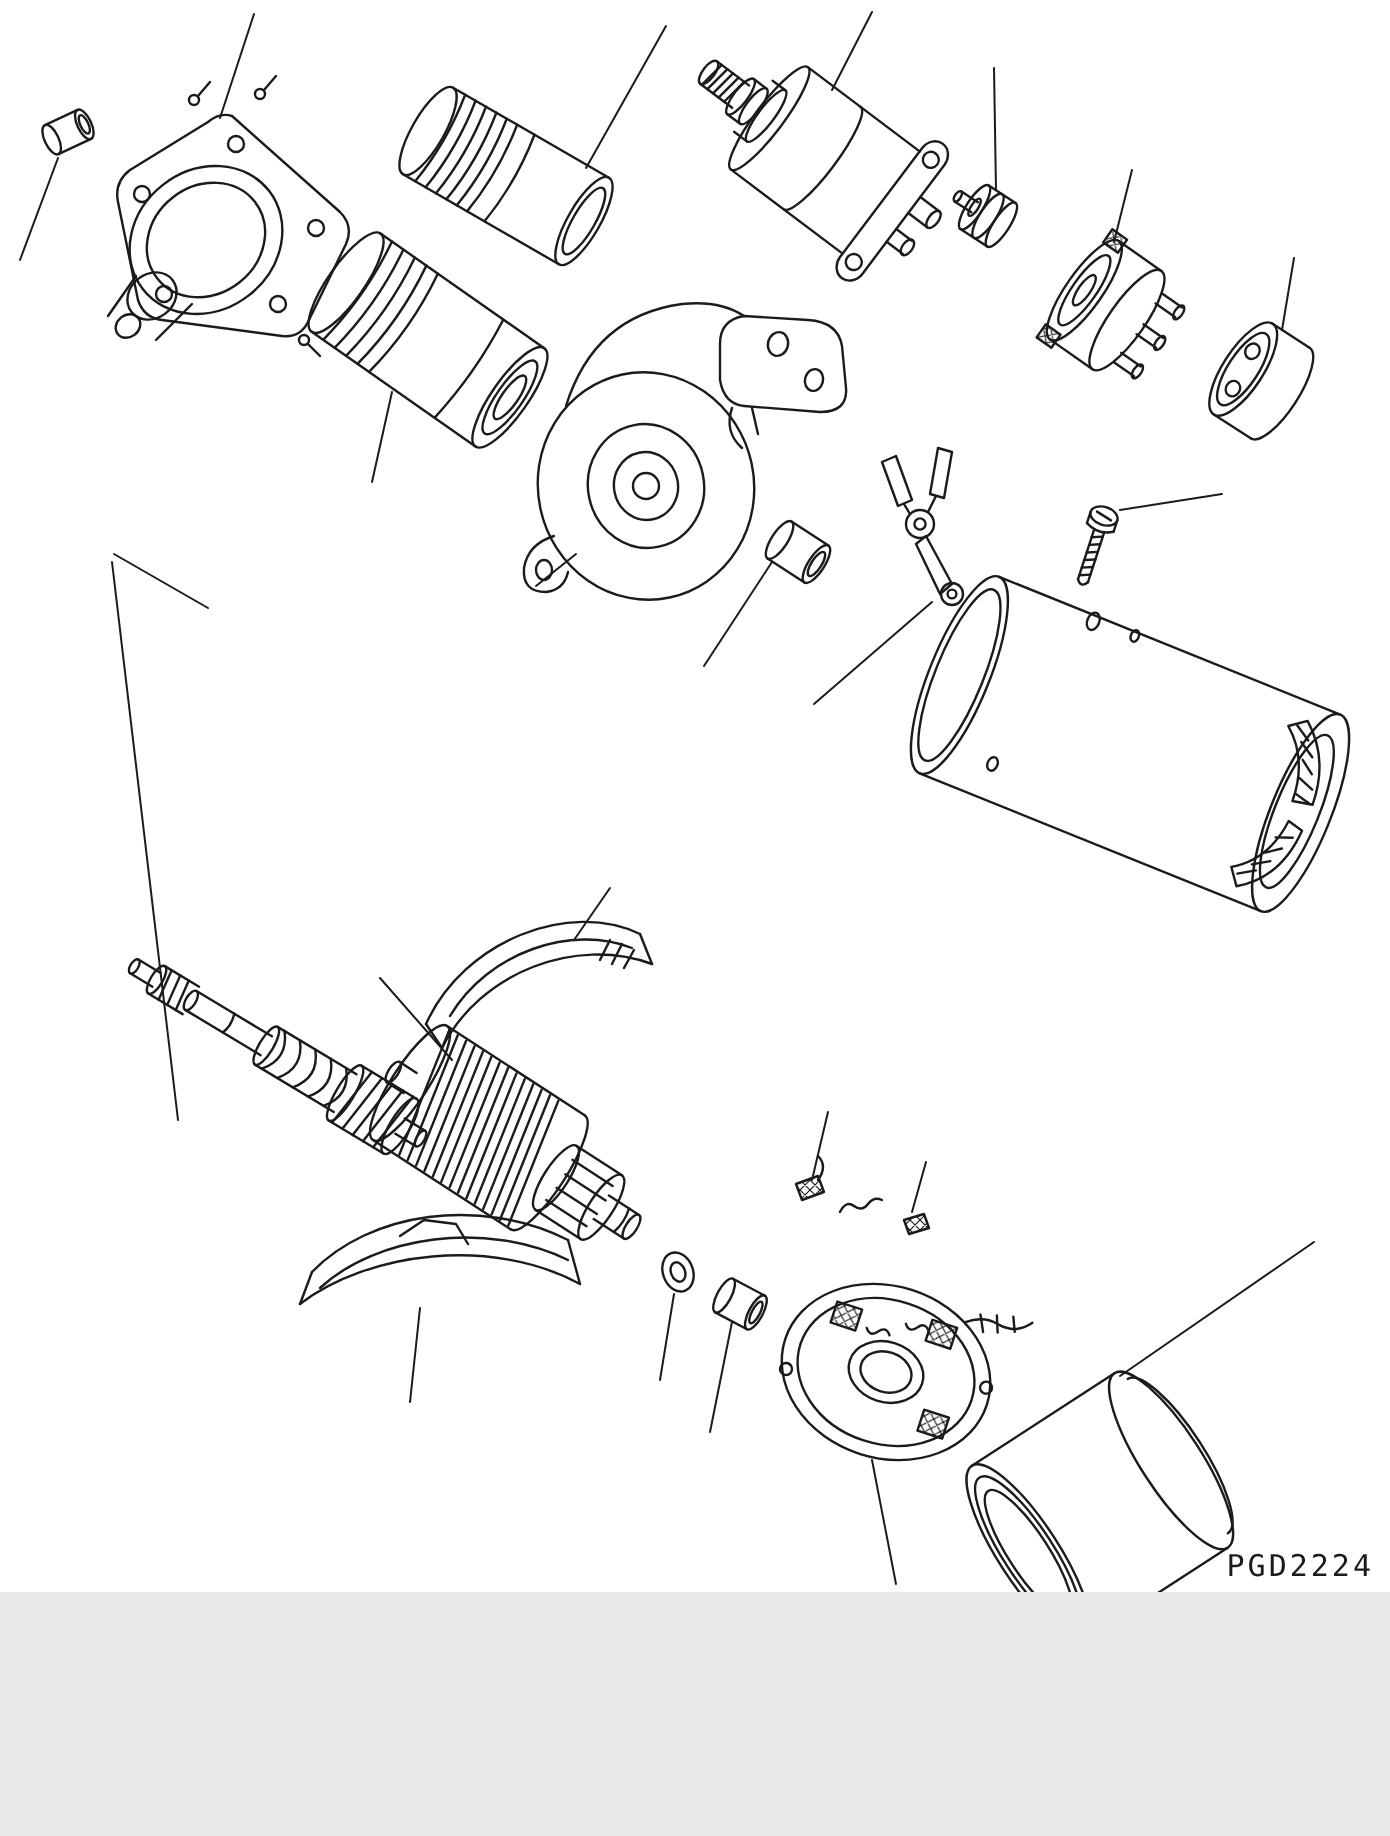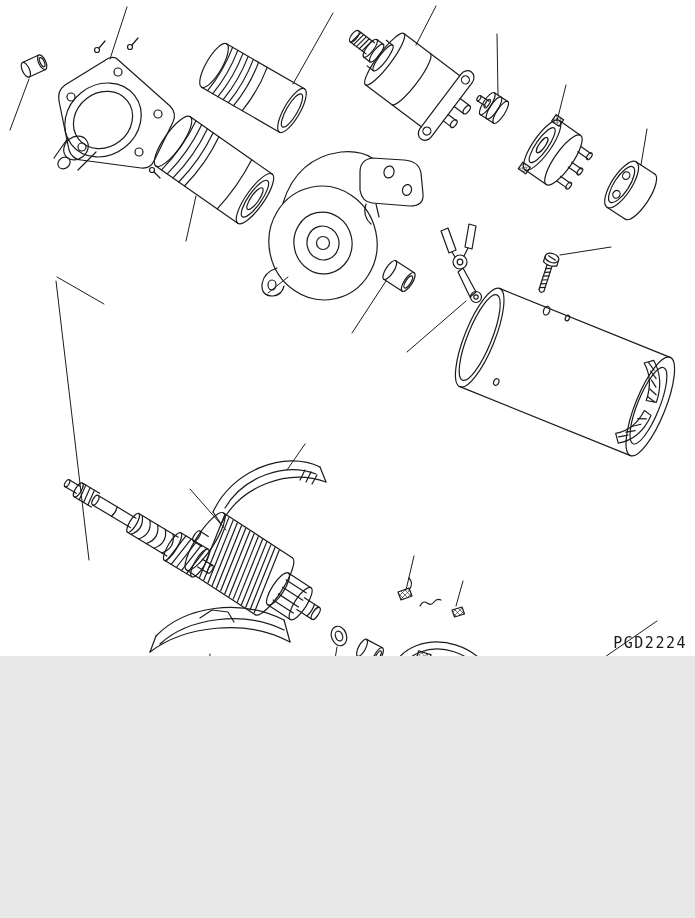--- a/index.html
+++ b/index.html
@@ -1,18 +1,18 @@
 <!DOCTYPE html>
 <html><head>
 <meta charset="utf-8">
 <style>
   html,body{margin:0;padding:0;background:#e8e8e8;}
   .canvas{
     position:relative;
-    width:695px;height:656px;
+    width:695px;height:796px;
     background:#ffffff;
     overflow:hidden;
     font-family:"DejaVu Sans","Liberation Sans",sans-serif;
   }
   .canvas svg{position:absolute;left:0;top:0;}
   .code{
     position:absolute;
     right:8px;bottom:4px;
     font-family:"DejaVu Sans Mono","Liberation Mono",monospace;
     font-size:15px;

